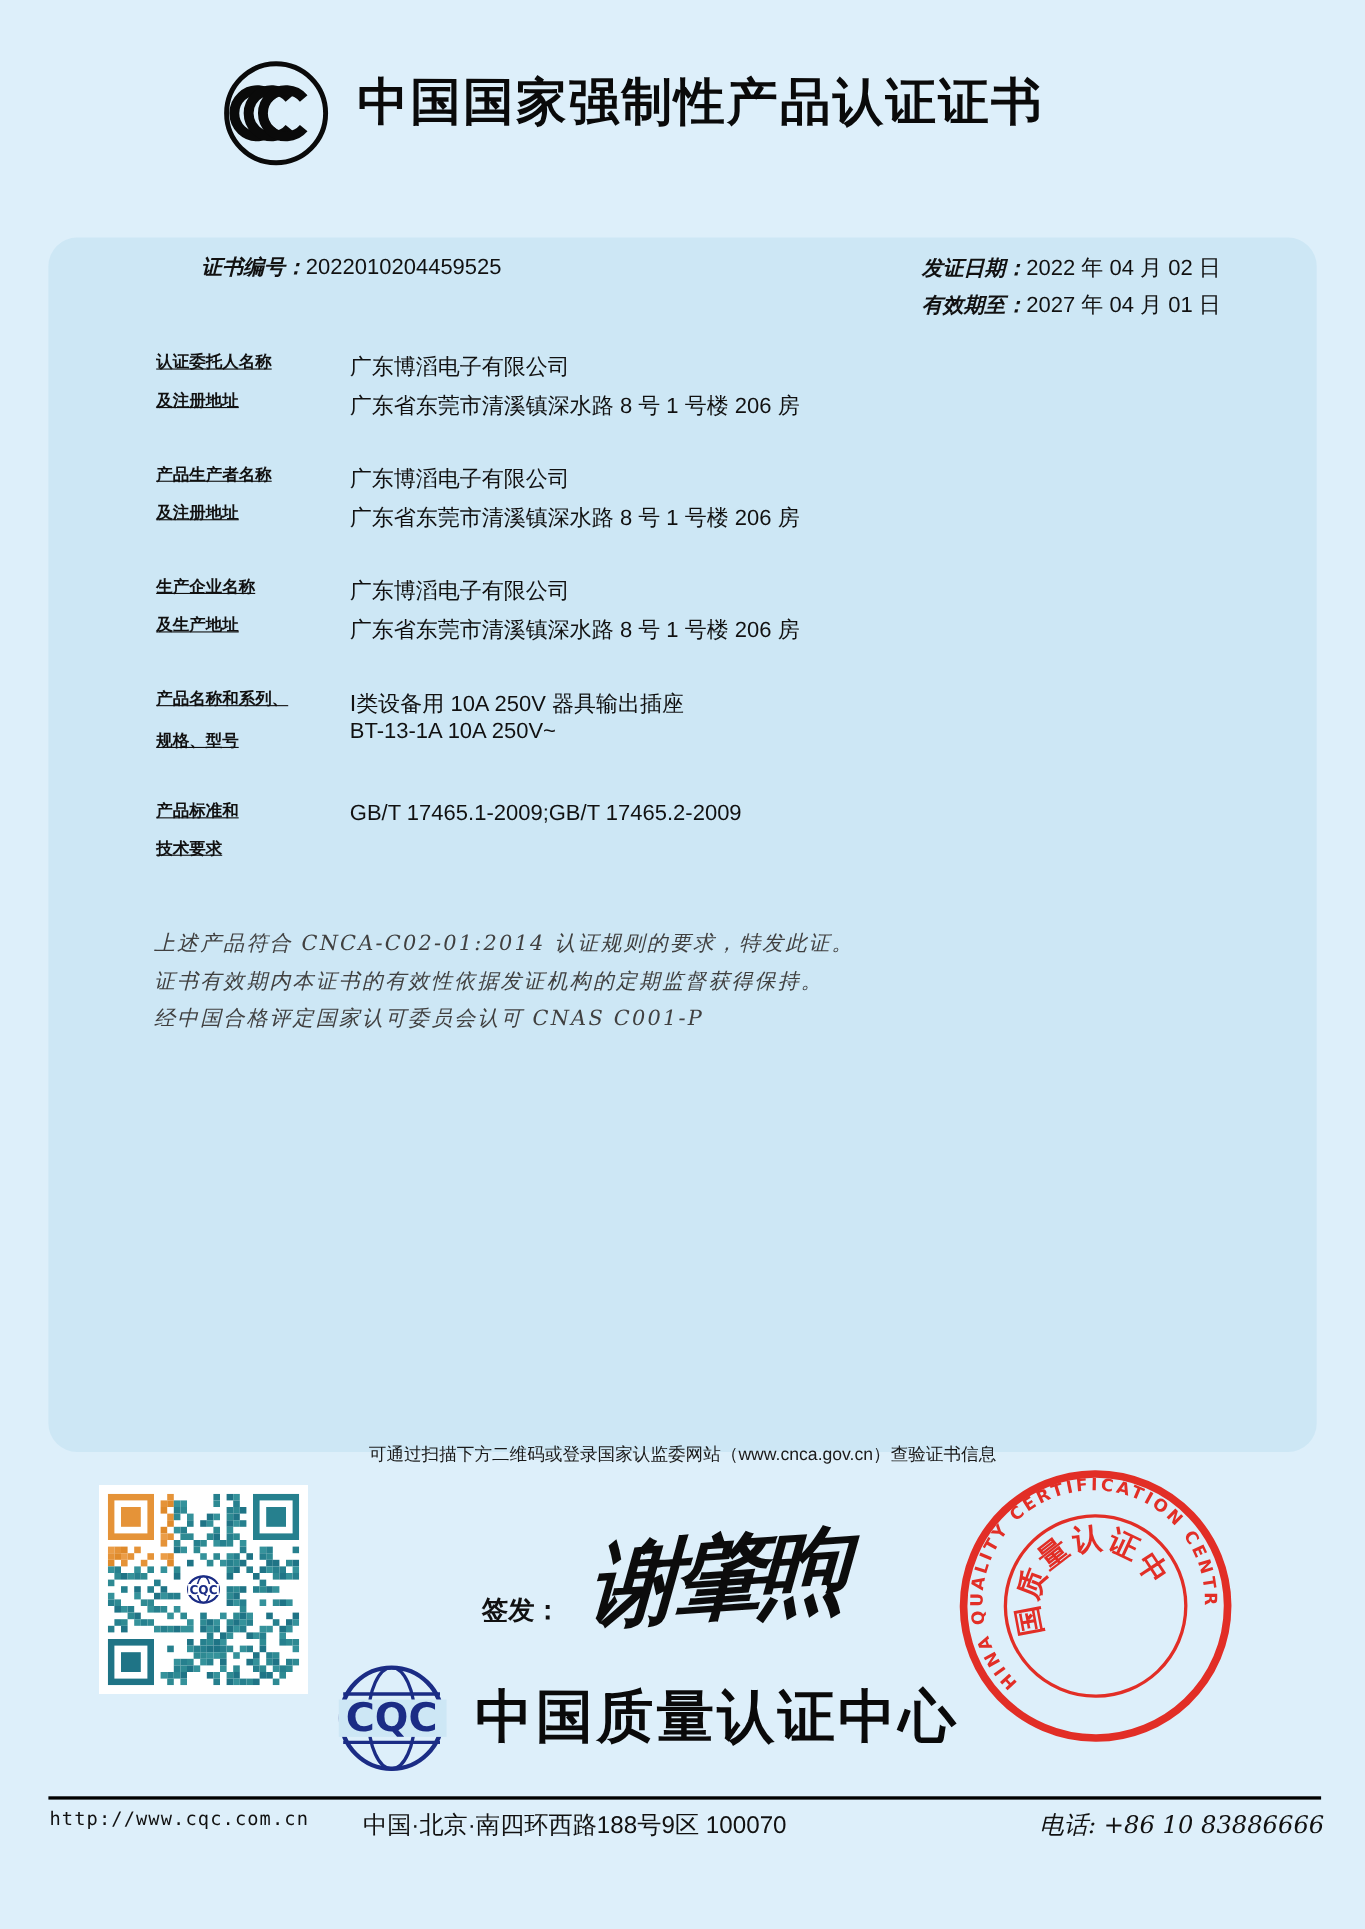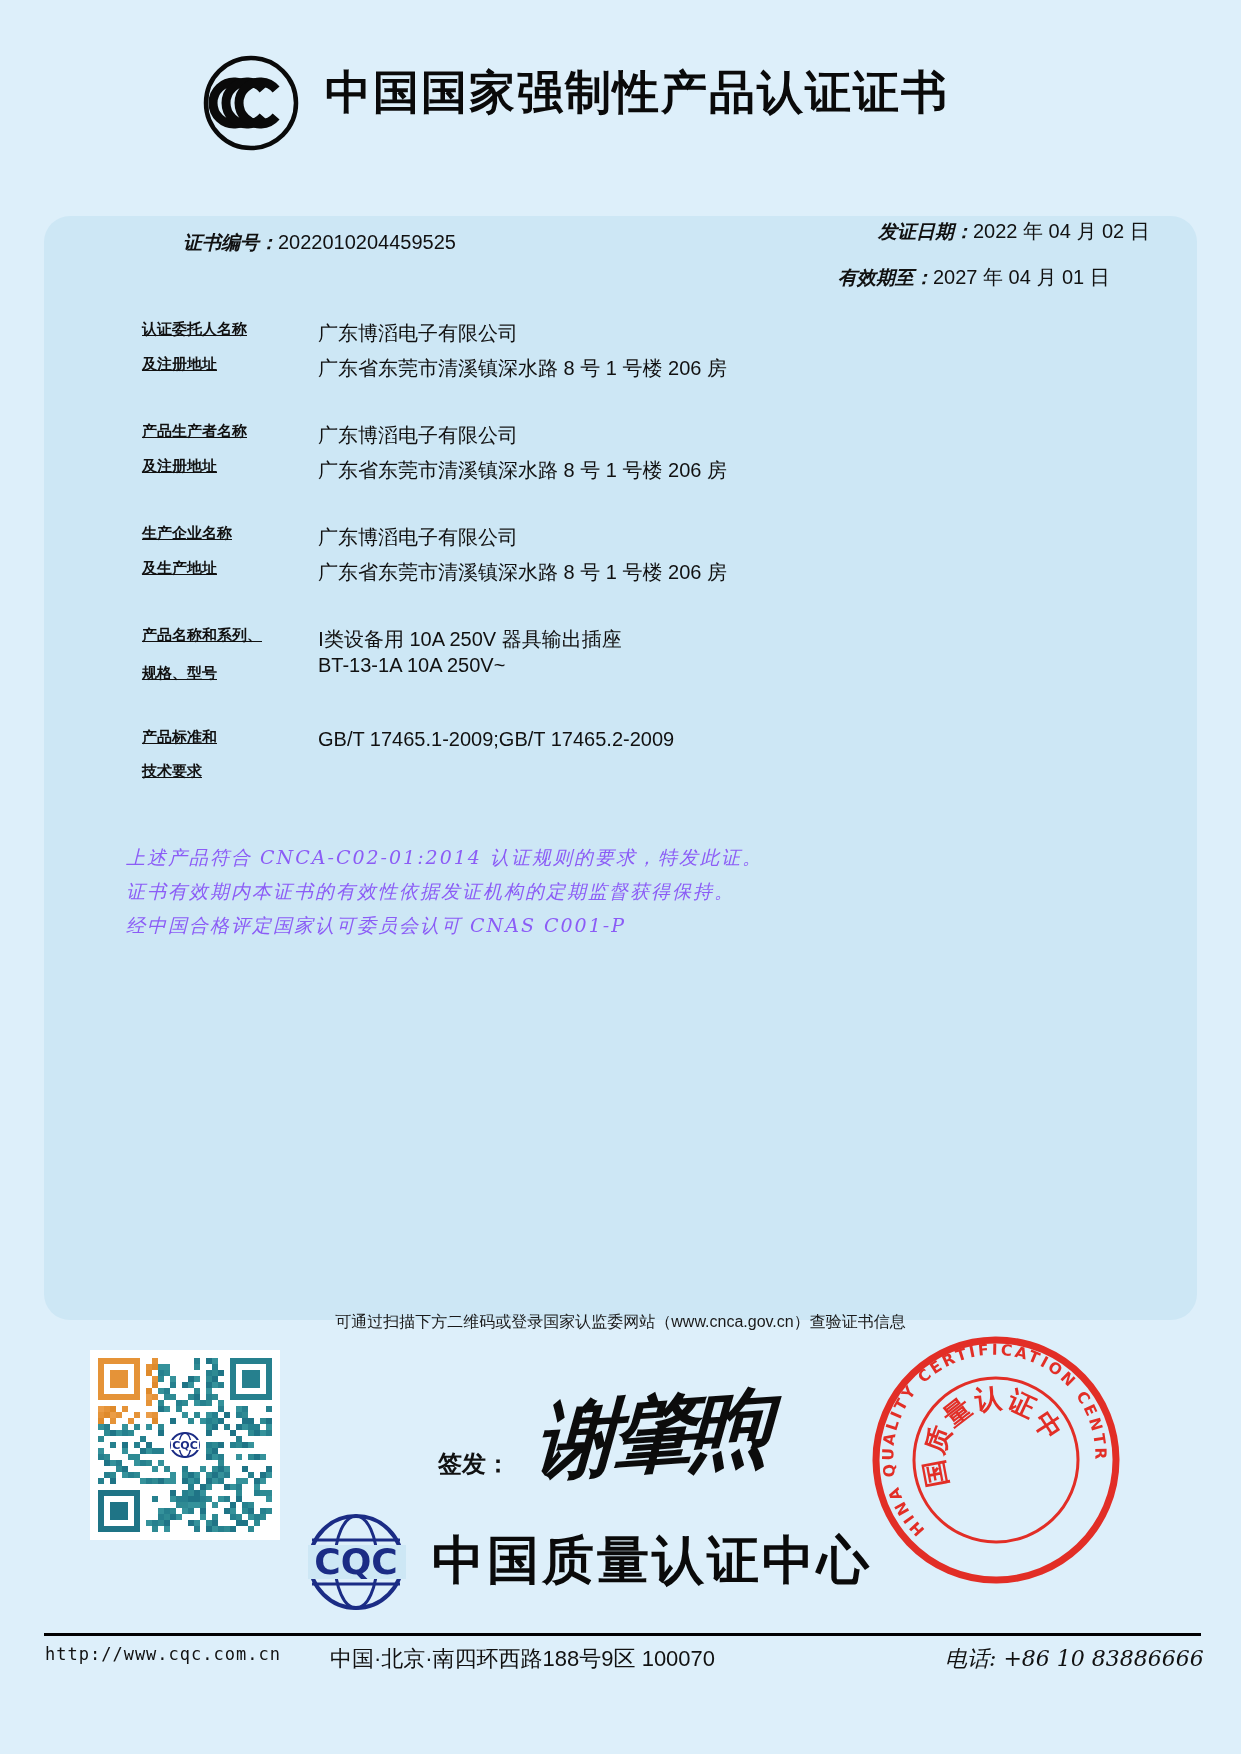--- a/index.html
+++ b/index.html
@@ -25,28 +25,28 @@
   .panel {
     left:44px; top:216px; width:1153px; height:1104px;
     background:#cde7f5; border-radius:26px;
   }
 
   .kai { font-family:"DejaVu Serif","Liberation Serif",serif; font-style:italic; font-weight:bold; }
   .kai-reg { font-family:"DejaVu Serif","Liberation Serif",serif; font-style:italic; }
 
   .cert-line { left:183px; top:230px; font-size:20px; white-space:nowrap; }
   .cert-line .lab { font-size:19px; }
-  .date-issue { left:838px; top:218px; font-size:20px; white-space:nowrap;margin-left:40px; }
+  .date-issue { left:838px; top:230px; font-size:20px; white-space:nowrap; }
   .date-valid { left:838px; top:264px; font-size:20px; white-space:nowrap; }
   .date-issue .lab, .date-valid .lab { font-size:19px; }
 
   .flabel { left:142px; width:200px; font-size:15px; font-weight:bold; white-space:nowrap;text-decoration:underline; }
   .fvalue { left:318px; width:640px; font-size:20px; white-space:nowrap; }
 
-  .statement { left:126px; font-size:19px; letter-spacing:2px; white-space:nowrap; color:#8b5cf6; }
+  .statement { left:140px; font-size:19px; letter-spacing:2px; white-space:nowrap; color:#404040; }
 
   .note {
     left:0; top:1312px; width:1241px; text-align:center;
     font-size:16px; color:#1a1a1a;
   }
 
   
   .qr-box { left:90px; top:1350px; width:190px; height:190px; background:#fff; }
   .qr-box svg { position:absolute; left:8px; top:8px; }
 

